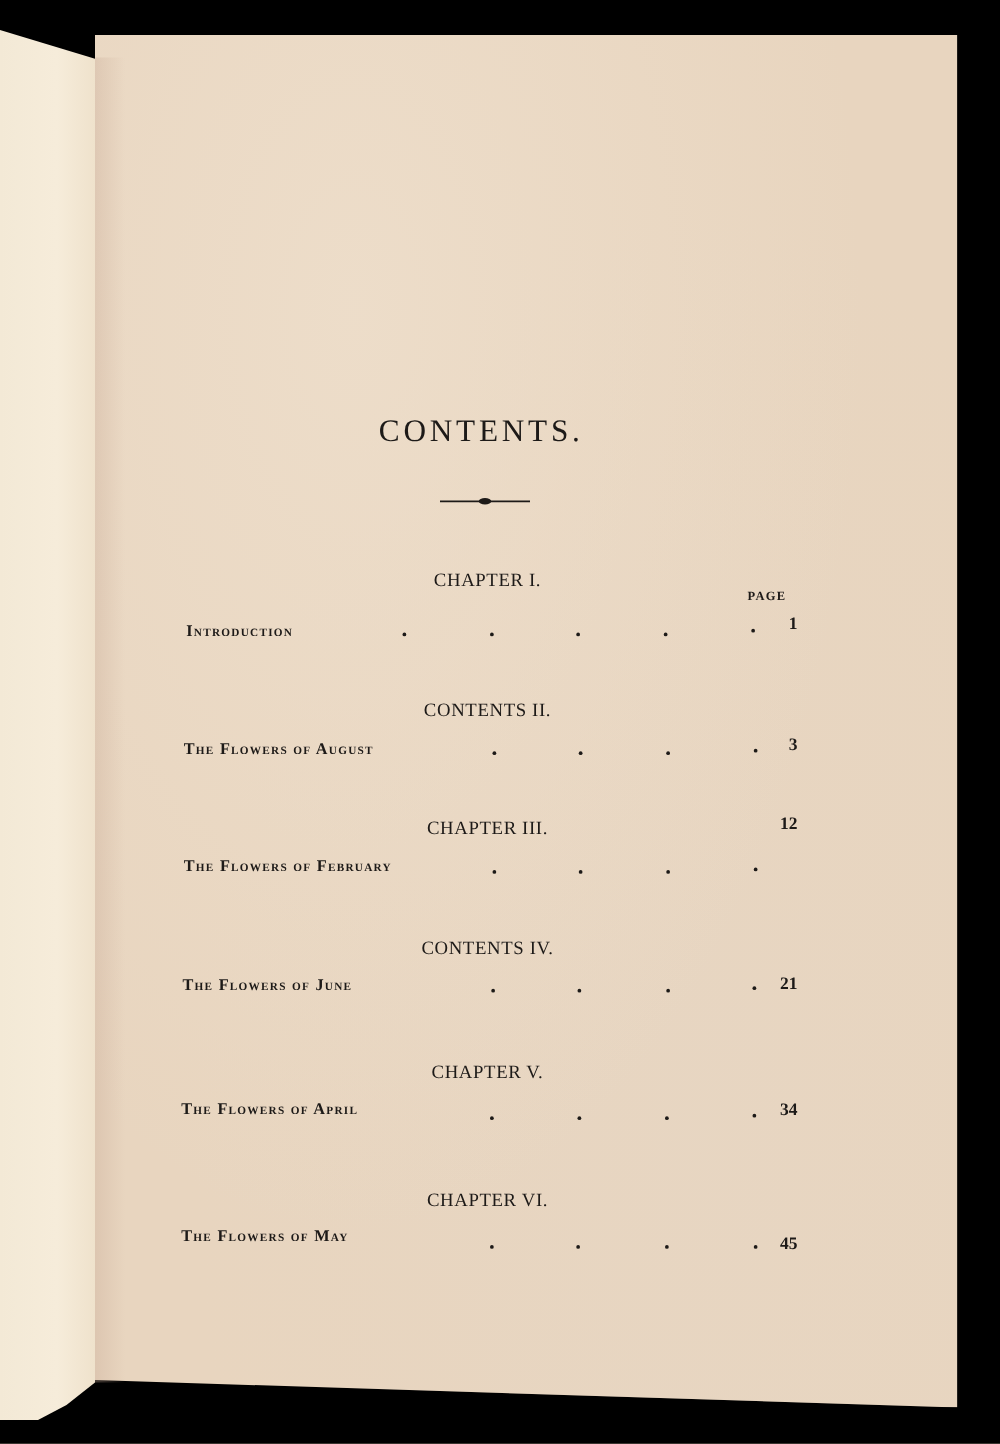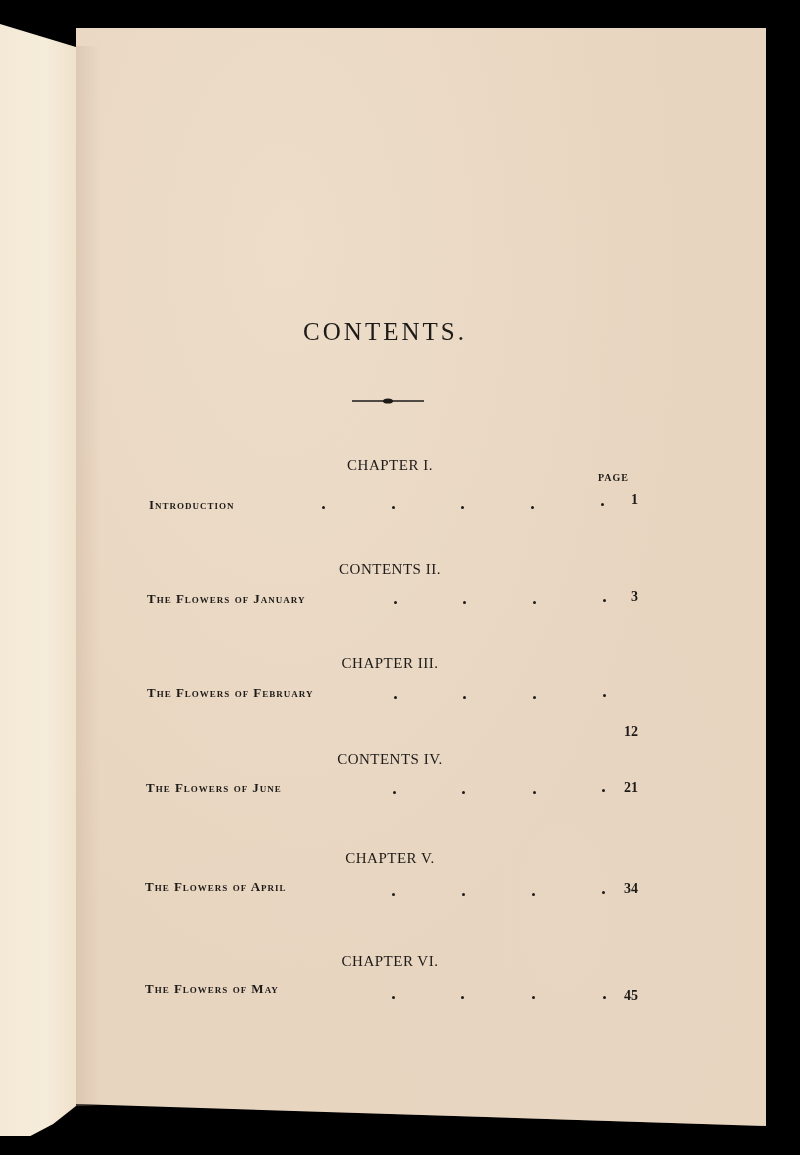--- a/index.html
+++ b/index.html
@@ -19,21 +19,21 @@
       radial-gradient(ellipse at 30% 20%, rgba(240,226,208,0.6), rgba(0,0,0,0) 60%),
       radial-gradient(ellipse at 70% 80%, rgba(230,214,196,0.5), rgba(0,0,0,0) 60%);
     clip-path: polygon(0 0, 100% 0, 100% 100%, 0 98%);
   }
   .spine-shadow {
     position:absolute; left:76px; top:46px; width:24px; height:1060px;
     background:linear-gradient(90deg, rgba(200,170,150,0.35), rgba(0,0,0,0));
   }
   .abs { position:absolute; color:#1d1a18; white-space:nowrap;text-align:center; }
   .title {
-    left:0; width:770px; top:318px; text-align:center; font-size:25px; letter-spacing:3px;
+    left:0; width:770px; top:332px; text-align:center; font-size:25px; letter-spacing:3px;
   }
   .ornament { position:absolute; left:352px; top:395px; width:72px; height:12px; }
   .page-label {
     left:598px; top:472px; font-size:10px; font-weight:bold; letter-spacing:1px;
     font-variant: small-caps;
   }
   .chapter {
     left:0; width:780px; font-size:15px; letter-spacing:0.5px;
   }
   .entry-title {
@@ -61,34 +61,34 @@
 <div class="abs chapter" style="top:457px">CHAPTER I.</div>
 <div class="abs entry-title" style="top:497px;left:149px">Introduction</div>
 <div class="dot" style="left:322px;top:506px"></div>
 <div class="dot" style="left:392px;top:506px"></div>
 <div class="dot" style="left:461px;top:506px"></div>
 <div class="dot" style="left:531px;top:506px"></div>
 <div class="dot" style="left:601px;top:503px"></div>
 <div class="abs pnum" style="top:492px;left:598px">1</div>
 
 <div class="abs chapter" style="top:561px">CONTENTS II.</div>
-<div class="abs entry-title" style="top:591px;left:147px">The Flowers of January</div>
+<div class="abs entry-title" style="top:591px;left:147px">The Flowers of August</div>
 <div class="dot" style="left:394px;top:601px"></div>
 <div class="dot" style="left:463px;top:601px"></div>
 <div class="dot" style="left:533px;top:601px"></div>
 <div class="dot" style="left:603px;top:599px"></div>
 <div class="abs pnum" style="top:589px;left:598px">3</div>
 
 <div class="abs chapter" style="top:655px">CHAPTER III.</div>
 <div class="abs entry-title" style="top:685px;left:147px">The Flowers of February</div>
 <div class="dot" style="left:394px;top:696px"></div>
 <div class="dot" style="left:463px;top:696px"></div>
 <div class="dot" style="left:533px;top:696px"></div>
 <div class="dot" style="left:603px;top:694px"></div>
-<div class="abs pnum" style="top:724px;left:598px">12</div>
+<div class="abs pnum" style="top:652px;left:598px">12</div>
 
 <div class="abs chapter" style="top:751px">CONTENTS IV.</div>
 <div class="abs entry-title" style="top:780px;left:146px">The Flowers of June</div>
 <div class="dot" style="left:393px;top:791px"></div>
 <div class="dot" style="left:462px;top:791px"></div>
 <div class="dot" style="left:533px;top:791px"></div>
 <div class="dot" style="left:602px;top:789px"></div>
 <div class="abs pnum" style="top:780px;left:598px">21</div>
 
 <div class="abs chapter" style="top:850px">CHAPTER V.</div>

